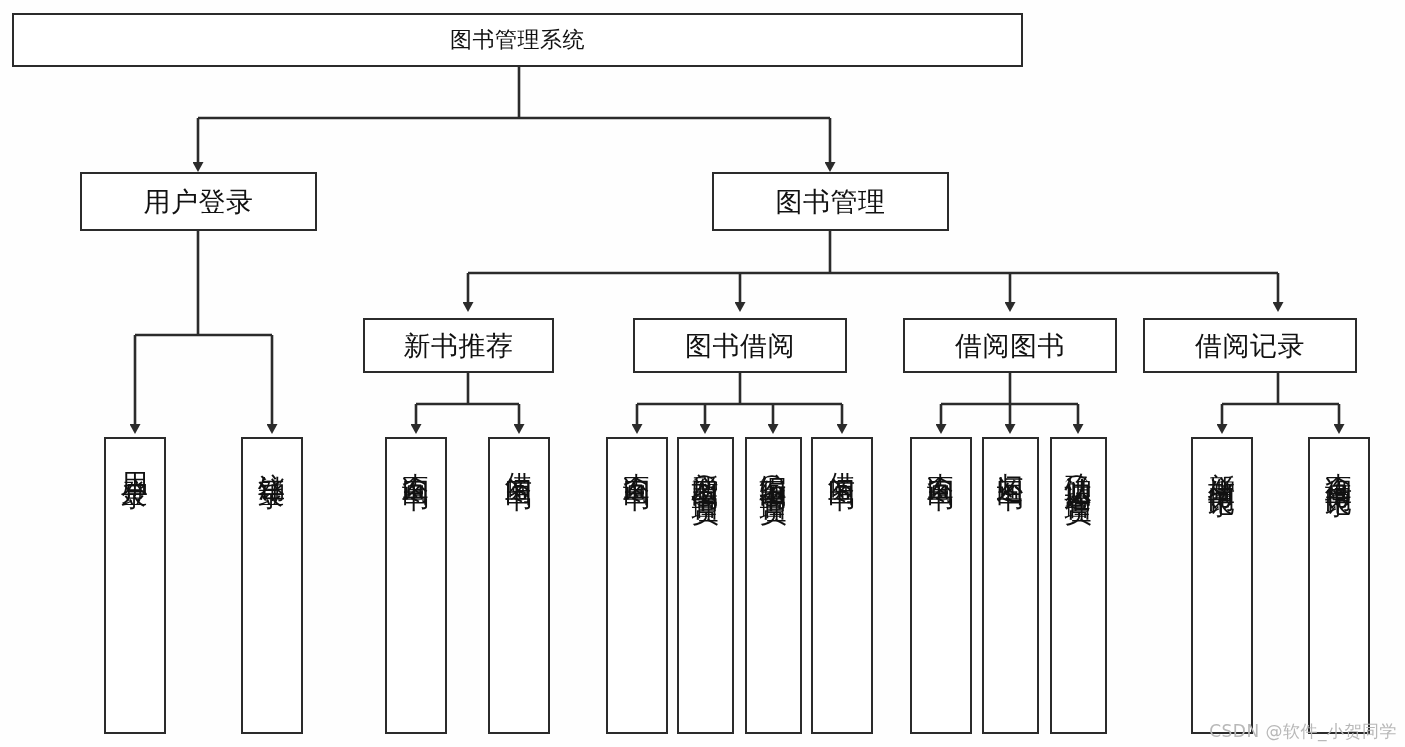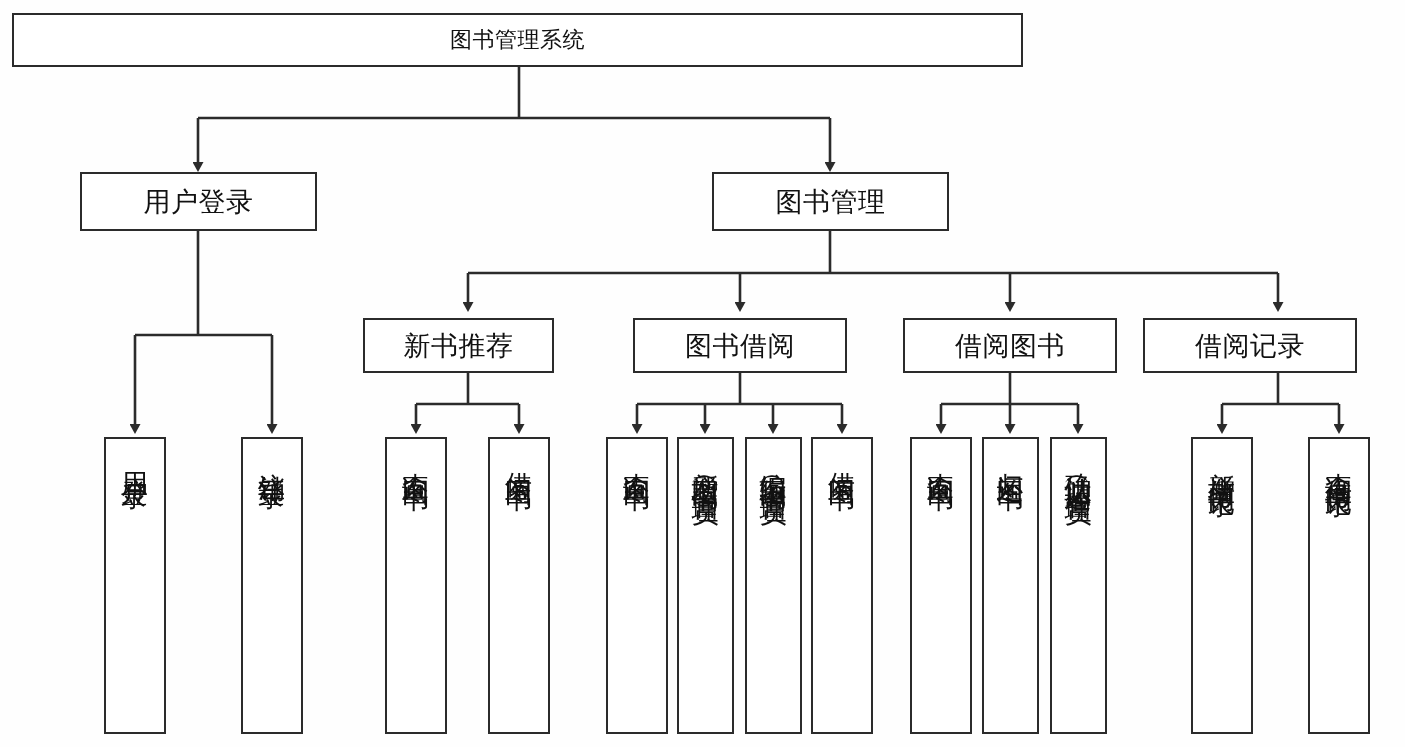--- a/index.html
+++ b/index.html
@@ -186,14 +186,15 @@
     <span class="node-label">确认归还（管理员）</span>
   </div>
 
   <div class="node vertical" style="left:1191px; top:437px; width:62px; height:297px;">
     <span class="node-label">新增借阅记录</span>
   </div>
   <div class="node vertical" style="left:1308px; top:437px; width:62px; height:297px;">
     <span class="node-label">查询借阅记录</span>
   </div>
 
+  <div class="watermark">CSDN @软件_小贺同学</div>
 
 </div>
 
 </body></html>

